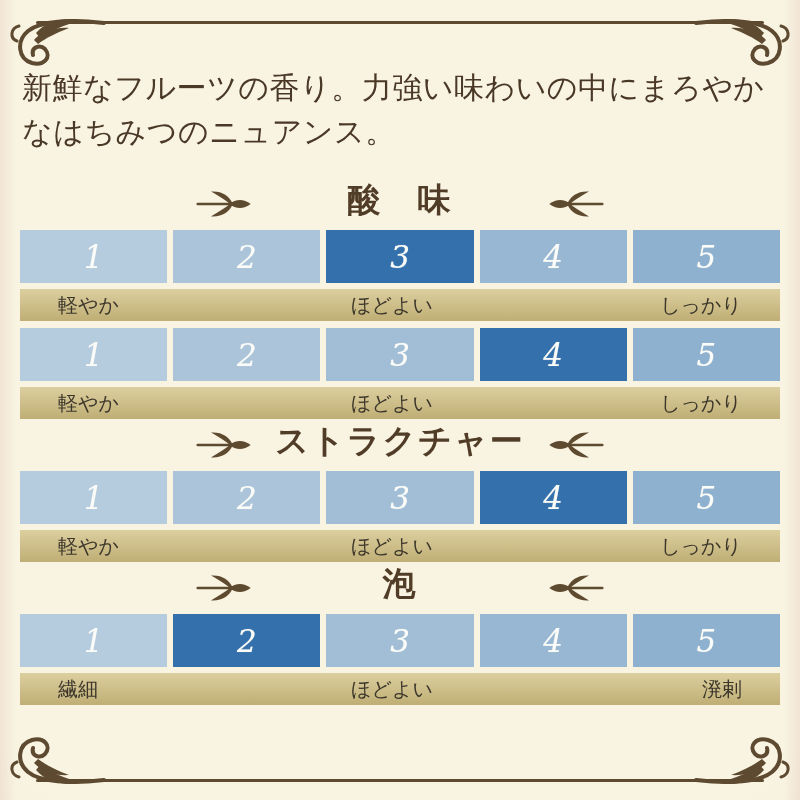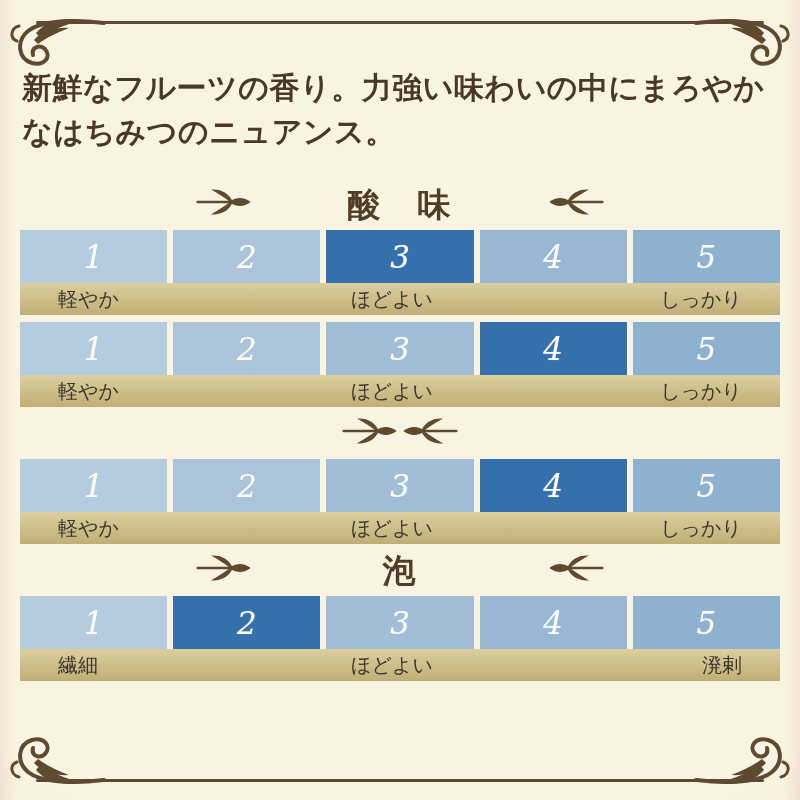--- a/index.html
+++ b/index.html
@@ -18,28 +18,28 @@
   .border-line.top{top:21px;}
   .border-line.bottom{bottom:18px;}
   .flourish{position:absolute;width:100px;height:56px;color:#5e4a30;}
   .flourish.tl{left:6px;top:17px;}
   .flourish.tr{right:6px;top:17px;transform:scaleX(-1);}
   .flourish.bl{left:6px;bottom:14px;transform:scaleY(-1);}
   .flourish.br{right:6px;bottom:14px;transform:scale(-1,-1);}
   
   .description{
     position:absolute;top:66px;left:22px;right:26px;
-    font-size:30px;font-weight:700;line-height:44px;
+    font-size:30px;font-weight:400;line-height:44px;
     color:#4a3826;letter-spacing:.5px;
   }
   
   .scales{position:absolute;top:183px;left:20px;right:20px;}
   .scale-section{margin-bottom:5px;}
   .title-row{
-    height:40px;display:flex;align-items:flex-start;justify-content:center;
+    height:40px;display:flex;align-items:flex-end;justify-content:center;
     color:#513d27;
   }
   .scale-title{
     min-width:292px;text-align:center;
     font-size:33px;font-weight:700;letter-spacing:2px;white-space:nowrap;
   }
   .ornament{width:58px;height:38px;color:#5e4a2f;flex:0 0 auto;}
   .cells{display:flex;gap:6px;margin-top:7px;height:53px;}
   .cell{
     flex:1;display:flex;align-items:center;justify-content:center;
@@ -47,21 +47,21 @@
     font-family:"DejaVu Serif",serif;
     text-shadow:0 0 1px rgba(255,255,255,.4);
   }
   .cell:nth-child(1){background:#b5cbde;}
   .cell:nth-child(2){background:#abc4da;}
   .cell:nth-child(3){background:#a1bed6;}
   .cell:nth-child(4){background:#98b7d2;}
   .cell:nth-child(5){background:#8eb1cf;}
   .cell.selected{background:#3471ac;}
   .anchor-bar{
-    position:relative;height:32px;
+    position:relative;margin-top:6px;height:32px;
     background:linear-gradient(#dccf9f,#bfae75);
     display:flex;align-items:center;justify-content:space-between;
     padding:0 38px;box-sizing:border-box;
     font-family:"DejaVu Sans","Liberation Sans",sans-serif;
     font-size:20px;color:#3c362b;
   }
   .anchor-center{position:absolute;left:0;right:16px;text-align:center;}
 </style>
 </head>
 <body>
@@ -145,20 +145,21 @@
         <span class="anchor-center">ほどよい</span>
         <span>しっかり</span>
       </div>
     </div>
 
     <div class="scale-section">
       <div class="title-row">
         <svg class="ornament" viewBox="0 0 70 38">
             <use href="#sprig"></use>
           </svg>
+        <span class="scale-title">ストラクチャー</span>
         <svg class="ornament" viewBox="0 0 70 38">
             <g transform="translate(70,0) scale(-1,1)">
               <use href="#sprig"></use>
             </g>
           </svg>
       </div>
       <div class="cells">
         <div class="cell">1</div>
         <div class="cell">2</div>
         <div class="cell">3</div>

